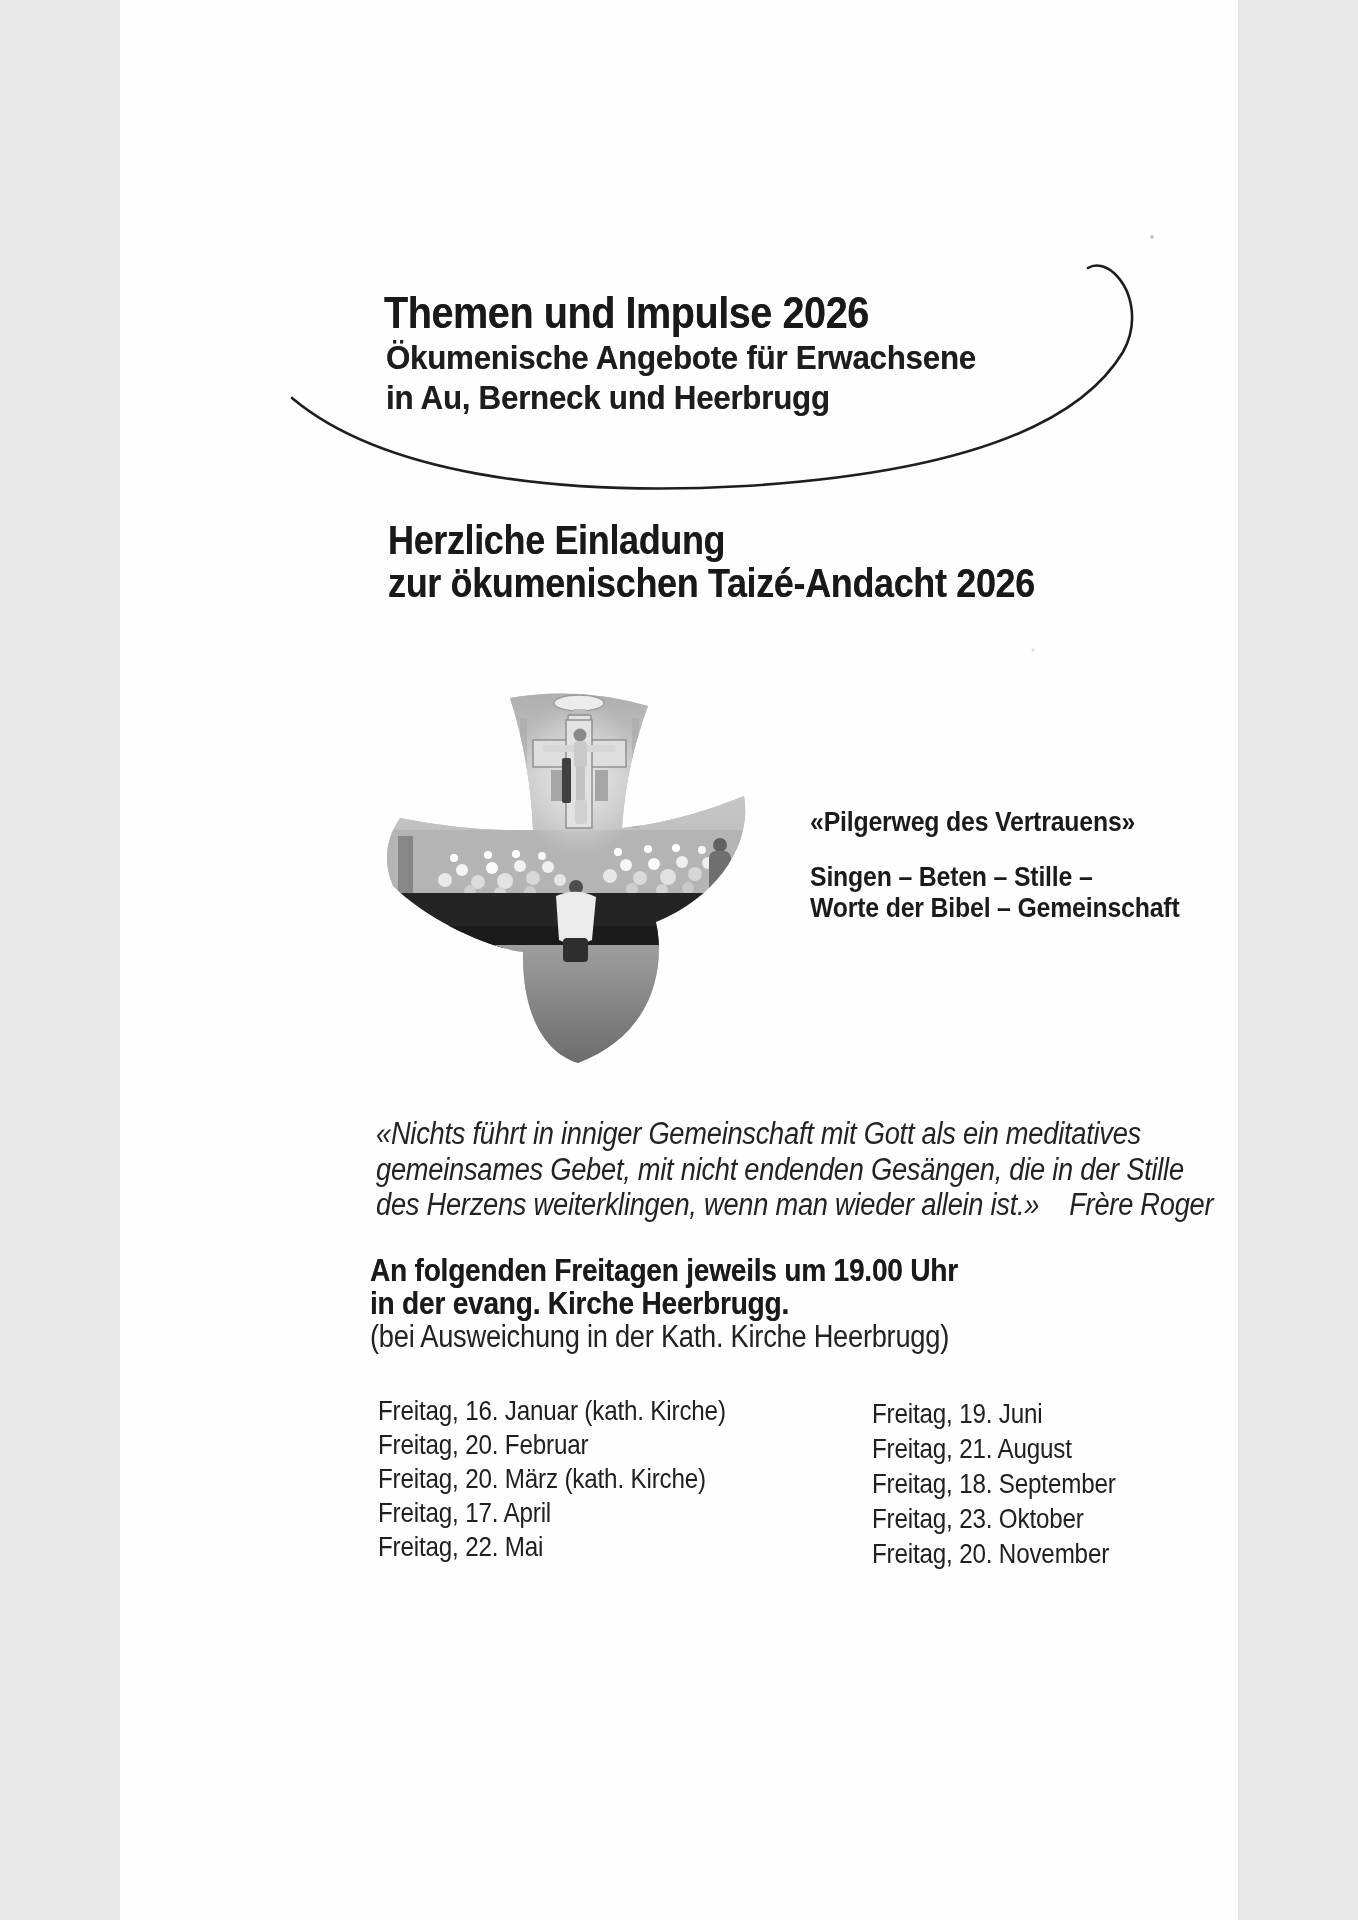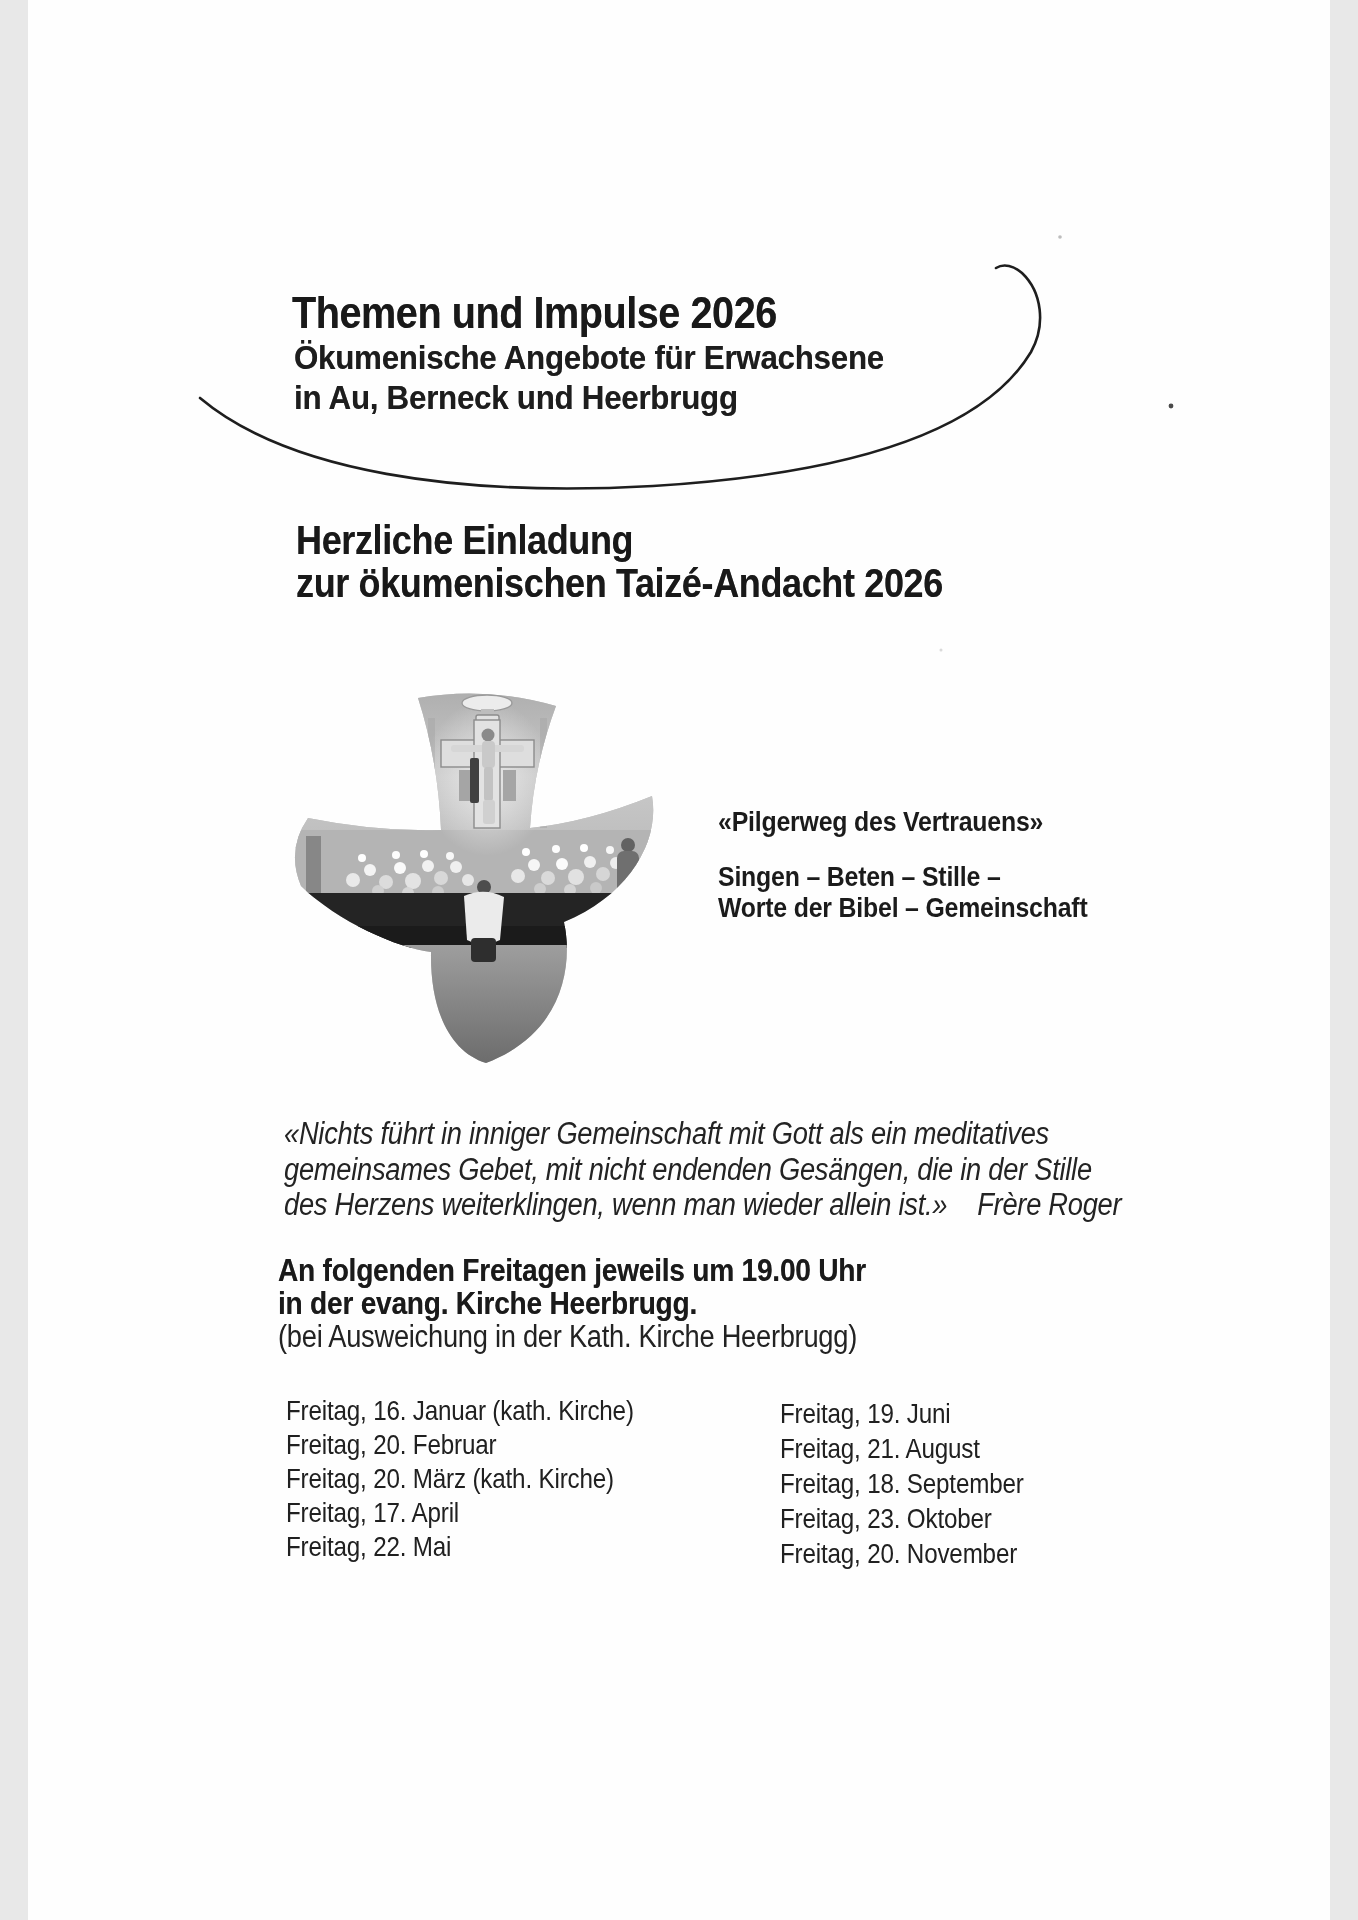--- a/index.html
+++ b/index.html
@@ -1,18 +1,18 @@
 <!DOCTYPE html>
 <html><head>
 <meta charset="utf-8">
 <style>
   html,body{margin:0;padding:0;background:#e8e8e8;}
   .page{
     position:relative;
-    width:1302px;height:1920px;
+    width:1118px;height:1920px;
     margin:0 auto;
     background:#fefefe;
     overflow:hidden;
     font-family:"Liberation Sans","DejaVu Sans",sans-serif;
     color:#1c1c1c;
   }
   .abs{position:absolute;}
   .line{display:block;white-space:nowrap;}
   
   .blk{transform-origin:0 0;}

